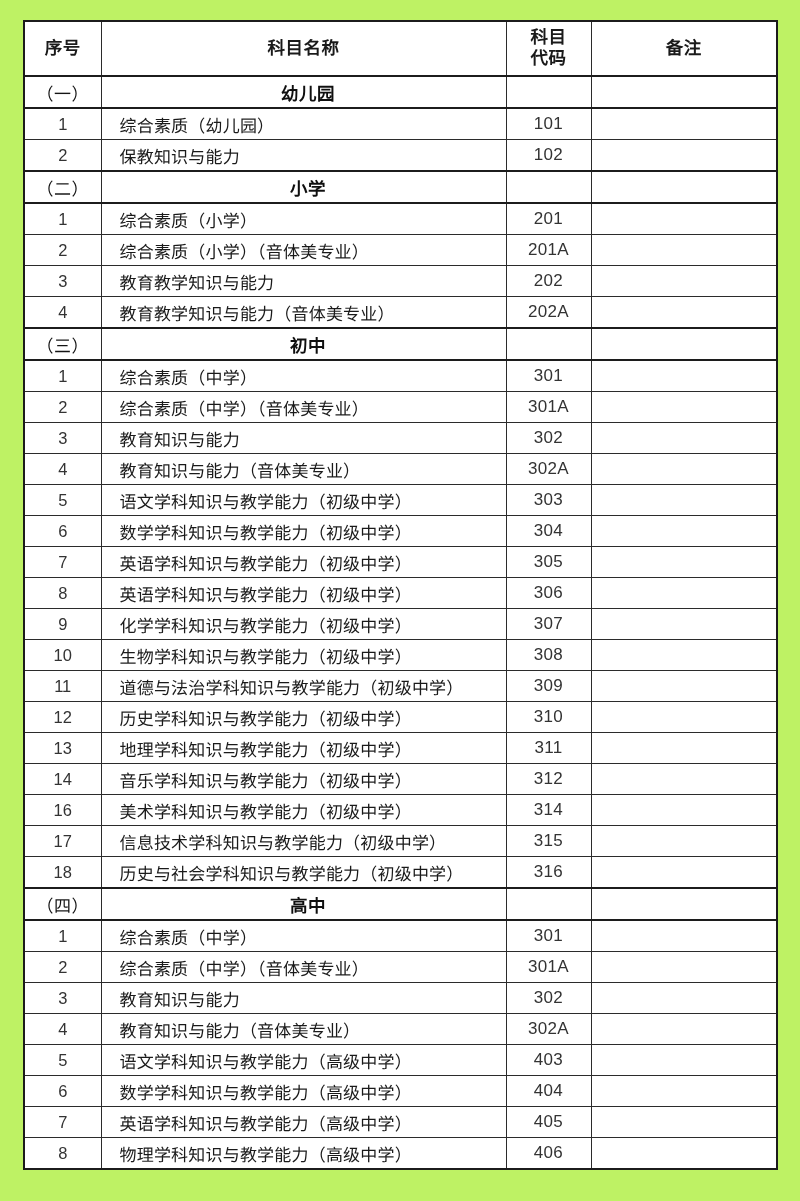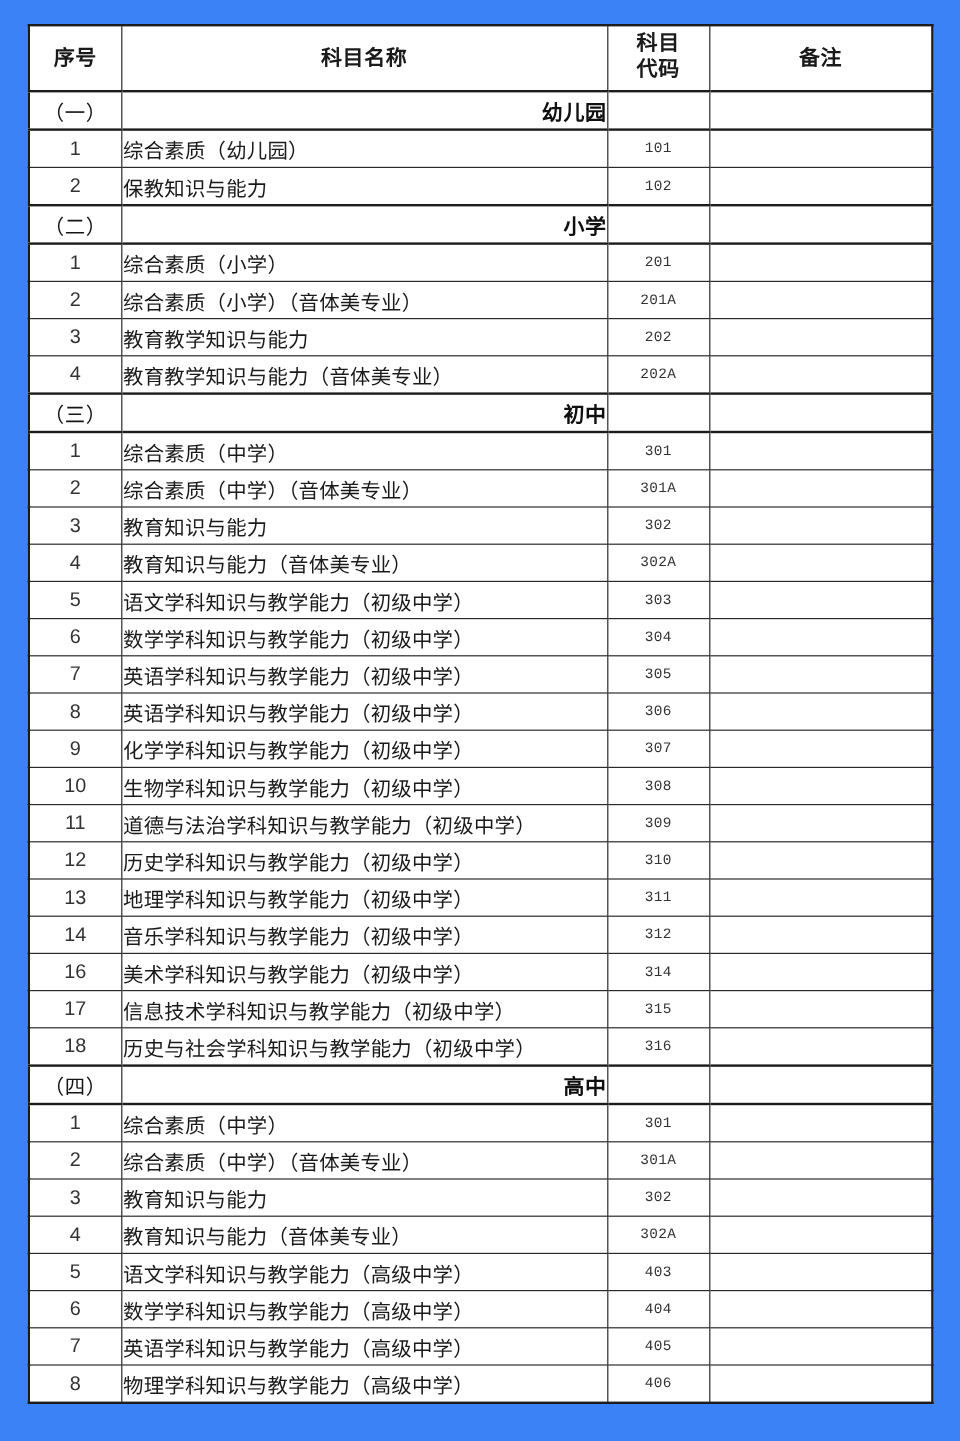--- a/index.html
+++ b/index.html
@@ -13,21 +13,21 @@
     height: 1201px;
     overflow: hidden;
     font-family: "Liberation Serif", "DejaVu Serif", serif;
     color: #1a1a1a;
   }
 
   .sheet {
     position: relative;
     width: 800px;
     height: 1201px;
-    background: #3b82f6;
+    background: #bef264;
     overflow: hidden;
   }
 
   table.subject-table {
     position: absolute;
     left: 23px;
     top: 20px;
     width: 753px;
     border-collapse: collapse;
     table-layout: fixed;
@@ -77,51 +77,51 @@
     border-top-color: #1c1c1c;
     border-bottom-color: #1c1c1c;
   }
   tr.cat-row td.cell-index {
     text-align: center;
     font-size: 17px;
     letter-spacing: 0.5px;
     color: #141414;
   }
   tr.cat-row td.cell-name {
-    text-align: right;
+    text-align: center;
     padding-left: 9px;
     font-weight: bold;
     font-size: 17.5px;
     letter-spacing: 0.5px;
     color: #0f0f0f;
   }
 
   
   tr.data-row td {
     height: 30px;
   }
   td.cell-index {
     text-align: center;
     font-size: 16.5px;
     font-family: "Liberation Sans", "DejaVu Sans", sans-serif;
     color: #333333;
   }
   tr.data-row td.cell-name {
     text-align: left;
-    padding-left: 1px;
+    padding-left: 18px;
     font-size: 17px;
     letter-spacing: 0.2px;
     white-space: nowrap;
     color: #1a1a1a;
     margin-top: 12px;
   }
   td.cell-code {
     text-align: center;
-    font-size: 12px;
-    font-family: Liberation Mono, monospace;
+    font-size: 17px;
+    font-family: Liberation Sans, sans-serif;
     color: #333333;
     letter-spacing: 0.3px;
   }
   td.cell-note {
     text-align: center;
     font-size: 16px;
   }
 </style>
 </head>
 <body>

